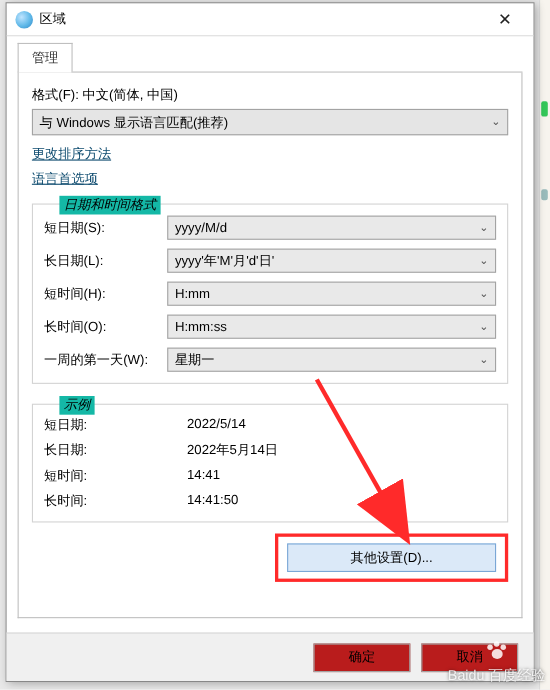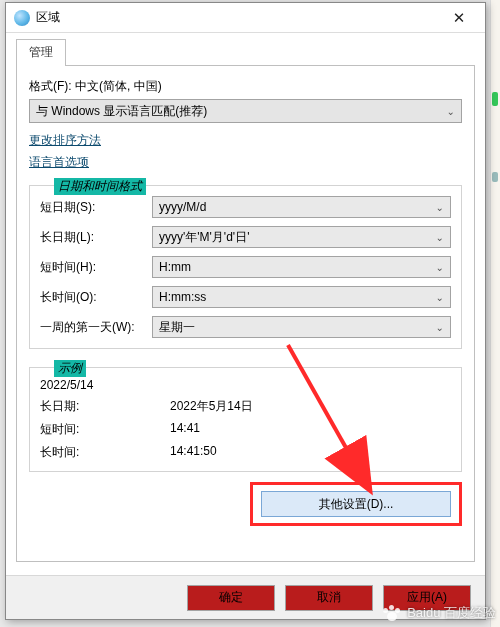--- a/index.html
+++ b/index.html
@@ -180,20 +180,21 @@
 
   
   .watermark {
     position: absolute;
     right: 4px; bottom: 4px;
     color: rgba(255,255,255,.85);
     font-size: 13px;
     text-shadow: 0 0 3px rgba(0,0,0,.6);
     display:flex; align-items:center; gap:4px;
     pointer-events:none;
+    flex-direction:column;
   }
   .paw {
     width:22px; height:20px; position:relative;
   }
   .paw span{ position:absolute; background:rgba(255,255,255,.85); border-radius:50%; }
   .paw .p1{ width:10px;height:9px; left:6px; top:9px;}
   .paw .p2{ width:5px;height:5px; left:2px; top:5px;}
   .paw .p3{ width:5px;height:5px; left:8px; top:2px;}
   .paw .p4{ width:5px;height:5px; left:14px; top:5px;}
 </style>
@@ -273,20 +274,21 @@
           <span>星期一</span>
           <span class="arrow">⌄</span>
         </div>
       </div>
     </div>
 
     <div class="groupbox" style="margin-top:18px">
       <div class="groupbox-title">示例</div>
 
       <div class="example-row">
+        <div class="elabel">短日期:</div>
         <div class="evalue">2022/5/14</div>
       </div>
       <div class="example-row">
         <div class="elabel">长日期:</div>
         <div class="evalue">2022年5月14日</div>
       </div>
       <div class="example-row">
         <div class="elabel">短时间:</div>
         <div class="evalue">14:41</div>
       </div>
@@ -305,23 +307,20 @@
     </div>
 
   </div>
 
   <div class="footer">
     <div class="btn">
       <span>确定</span>
     </div>
     <div class="btn">
       <span>取消</span>
-    </div>
-    <div class="btn">
-      <span>应用(A)</span>
     </div>
   </div>
 
 </div>
 
 <svg class="arrow-svg" viewBox="0 0 500 627">
   <defs>
     <marker id="ah" markerWidth="14" markerHeight="12" refX="11" refY="6" orient="auto">
       <path d="M0,0 L14,6 L0,12 Z" fill="#ff2a2a"></path>
     </marker>

